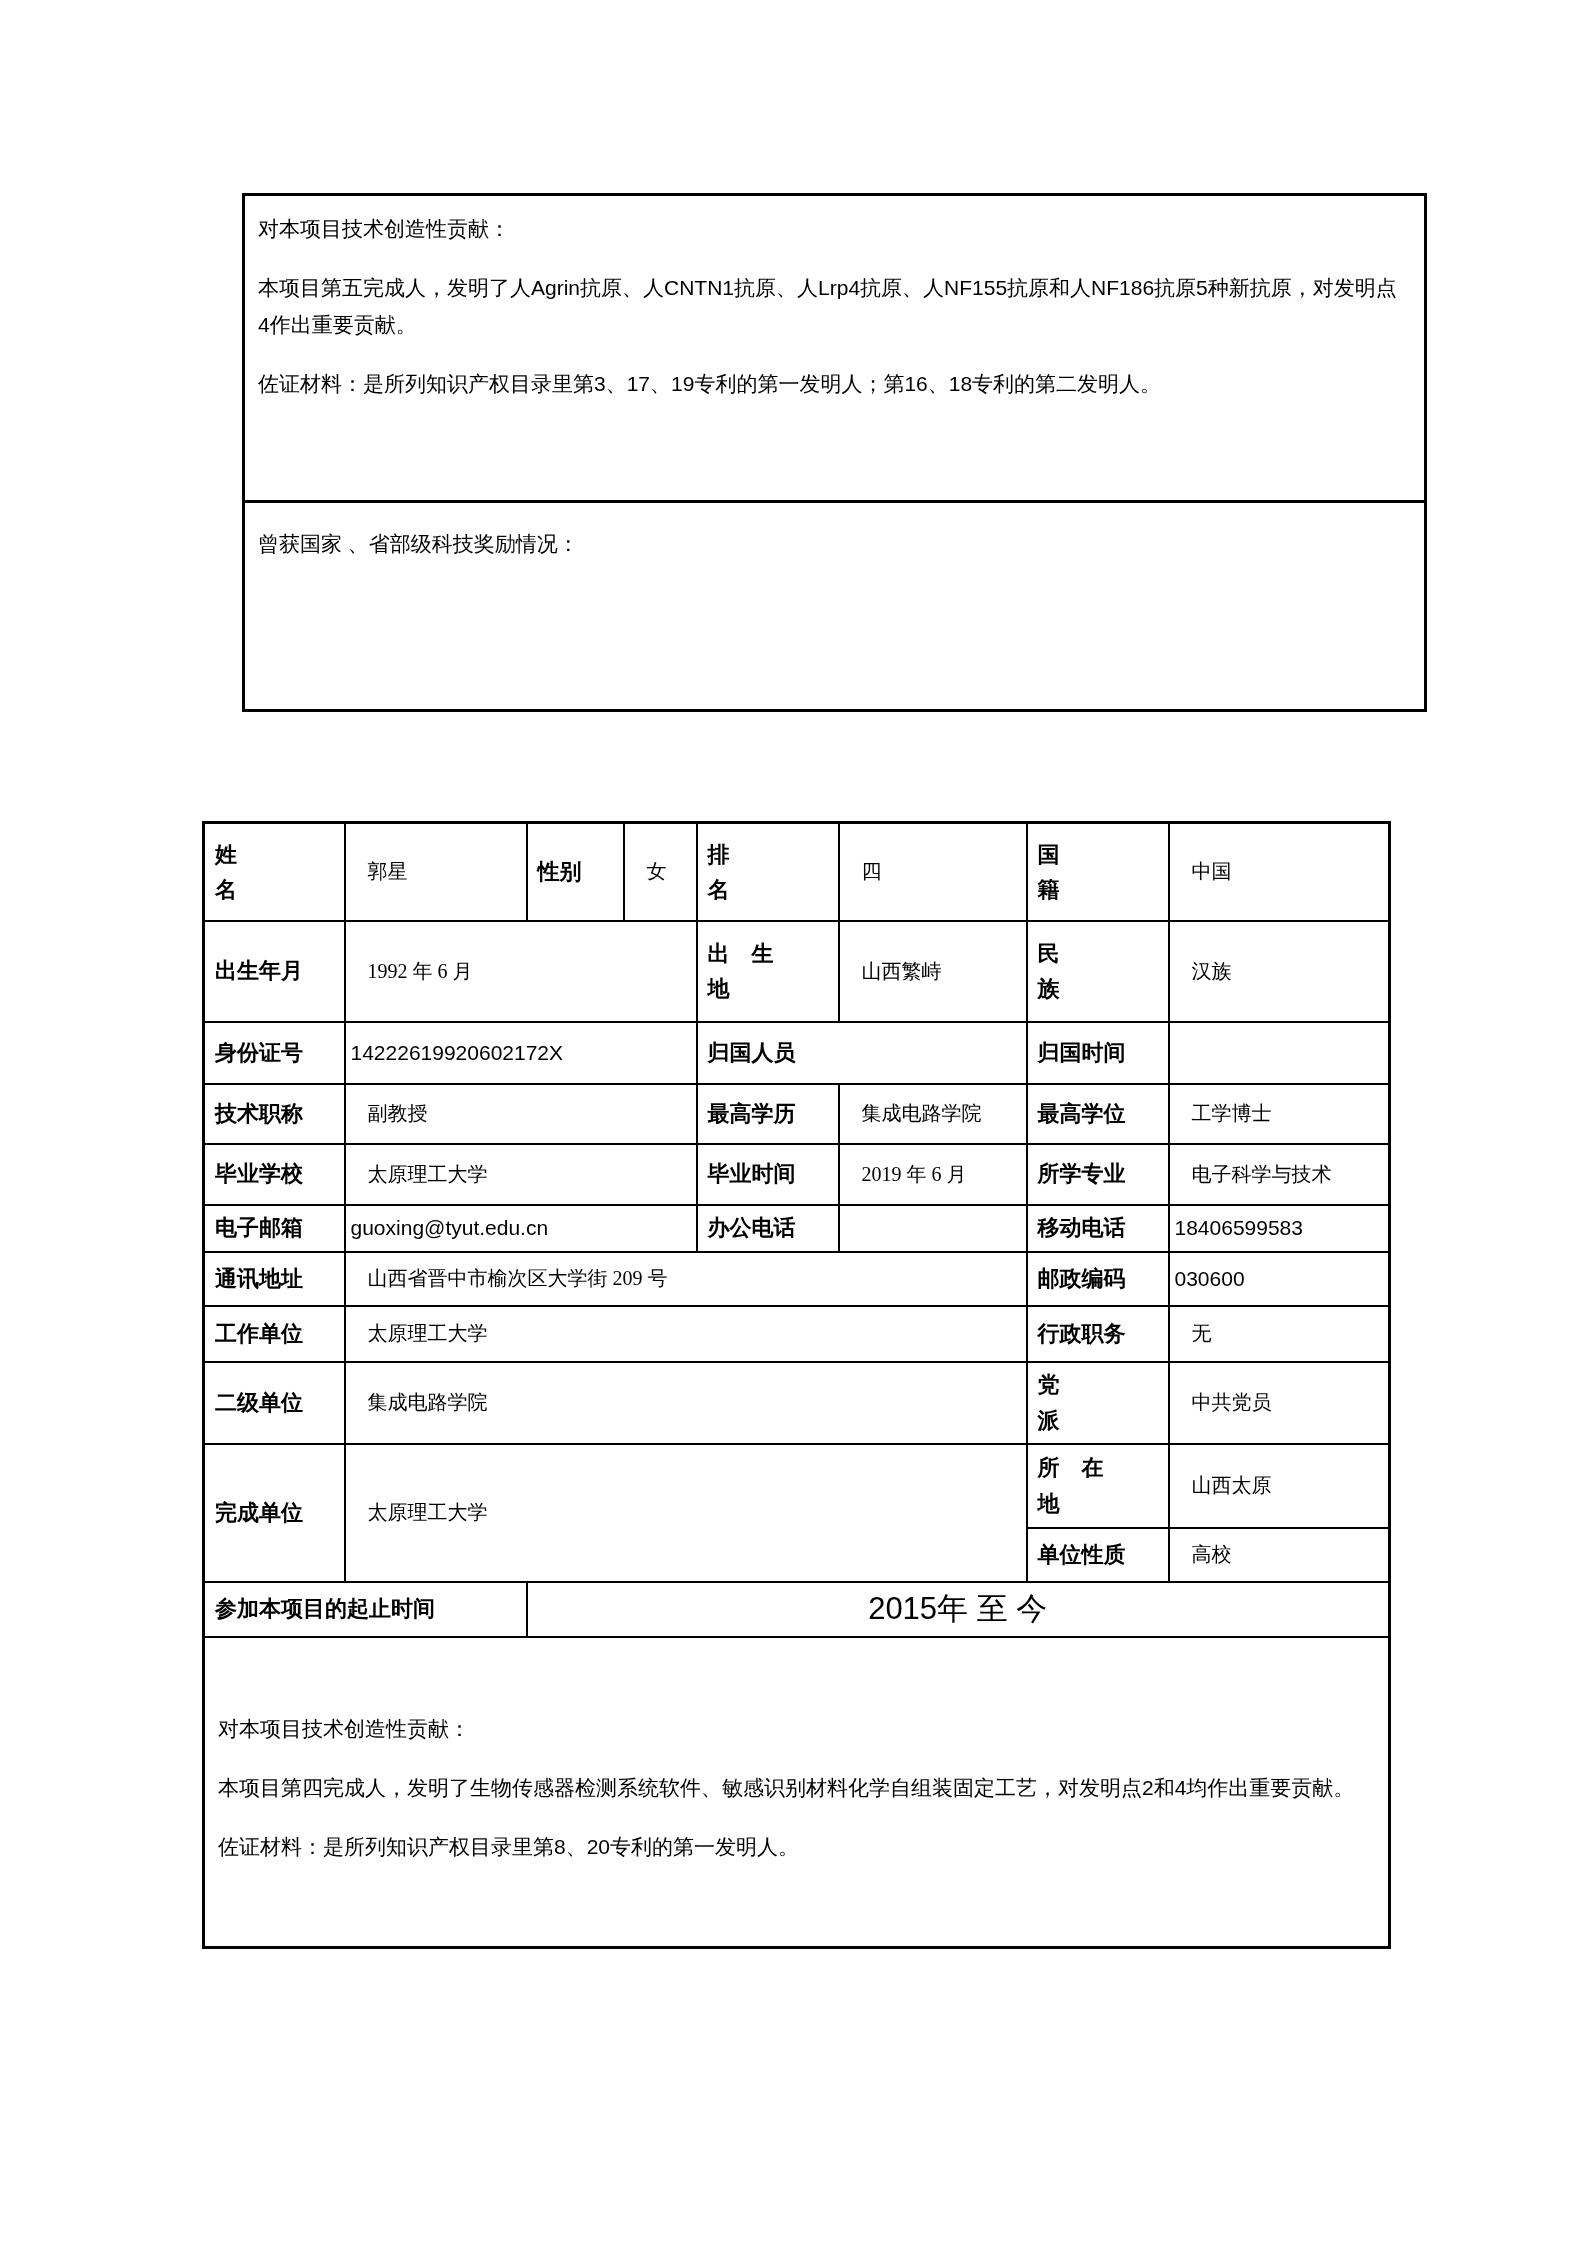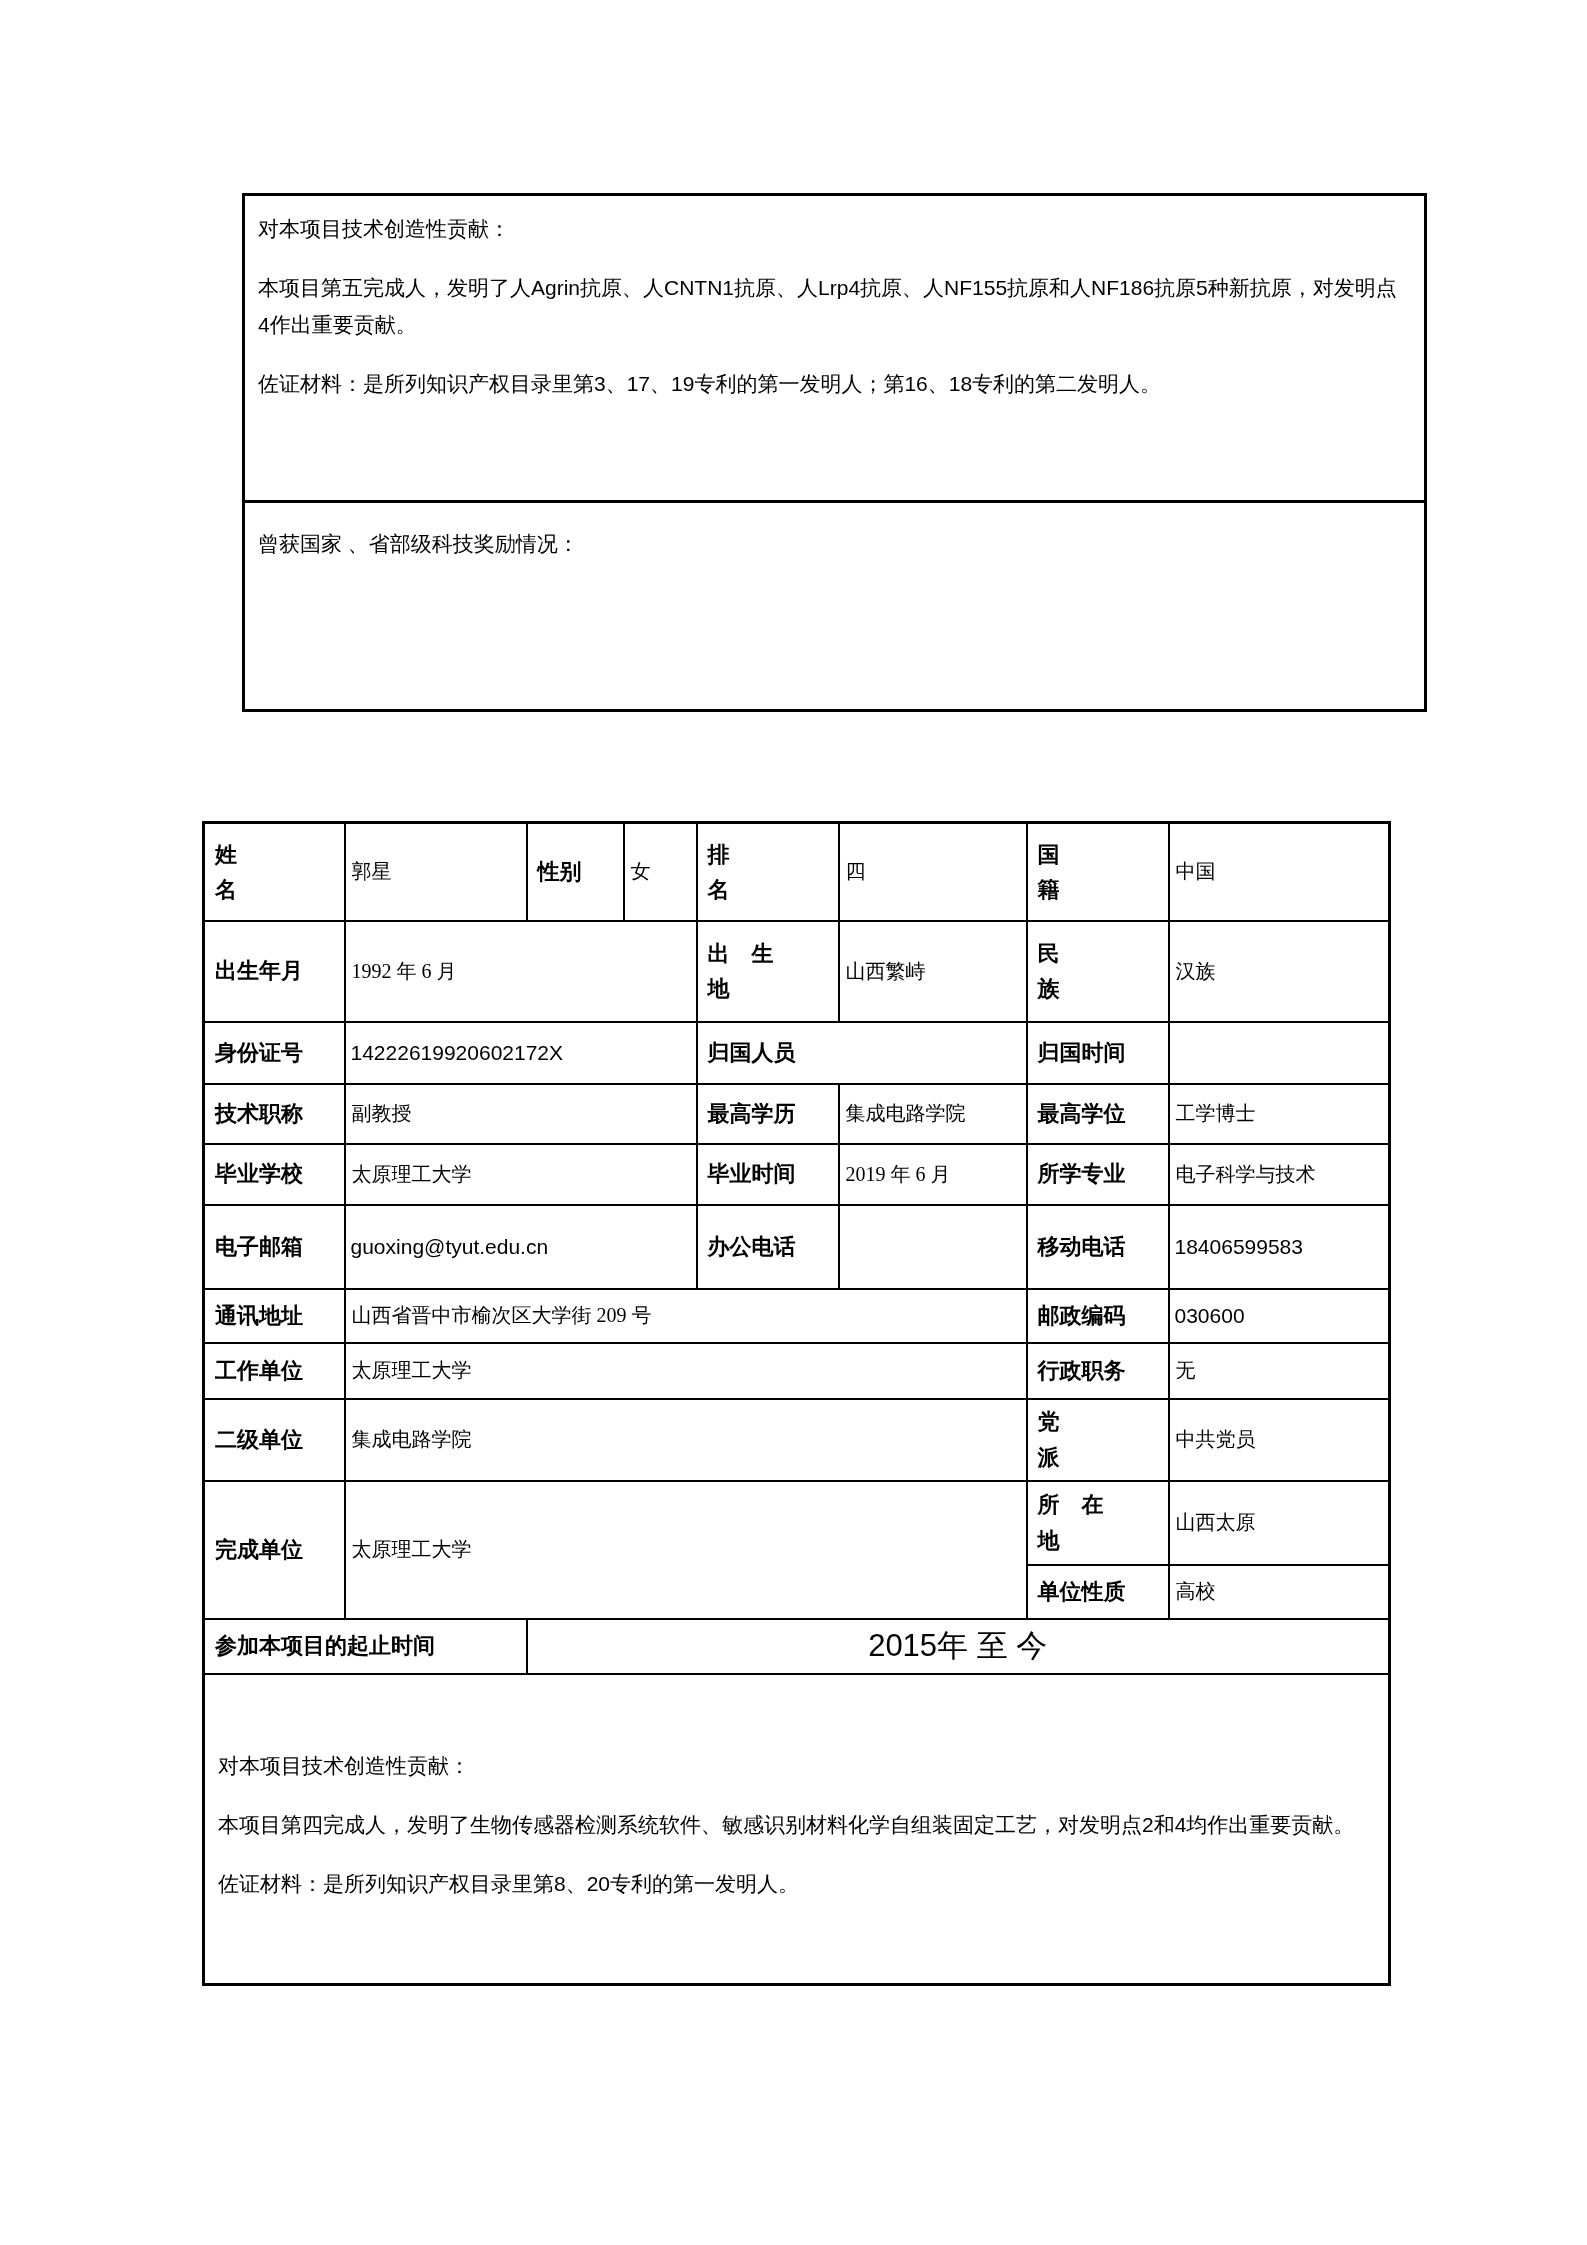--- a/index.html
+++ b/index.html
@@ -58,21 +58,21 @@
     font-family:"Liberation Sans", sans-serif;
     font-weight:bold;
     font-size:22px;
     padding-left:10px;
     white-space:pre-line;
     line-height:1.6;
   }
   td.val{
     font-family:"Liberation Serif", serif;
     font-size:20px;
-    padding-left:6px;
+    padding-left:22px;
   }
   td.vsans{
     font-family:Liberation Sans, sans-serif;
     font-size:21px;
     padding-left:5px;
   }
   td.period-val{
     font-family:"Liberation Sans", sans-serif;
     font-size:31px;
     text-align:center;
@@ -155,21 +155,21 @@
 
     <tr style="height:61px">
       <td class="lbl">毕业学校</td>
       <td class="val" colspan="3">太原理工大学</td>
       <td class="lbl">毕业时间</td>
       <td class="val">2019 年 6 月</td>
       <td class="lbl">所学专业</td>
       <td class="val">电子科学与技术</td>
     </tr>
 
-    <tr style="height:84px">
+    <tr style="height:47px">
       <td class="lbl">电子邮箱</td>
       <td class="vsans" colspan="3">guoxing@tyut.edu.cn</td>
       <td class="lbl">办公电话</td>
       <td class="val"></td>
       <td class="lbl">移动电话</td>
       <td class="vsans">18406599583</td>
     </tr>
 
     <tr style="height:54px">
       <td class="lbl">通讯地址</td>

